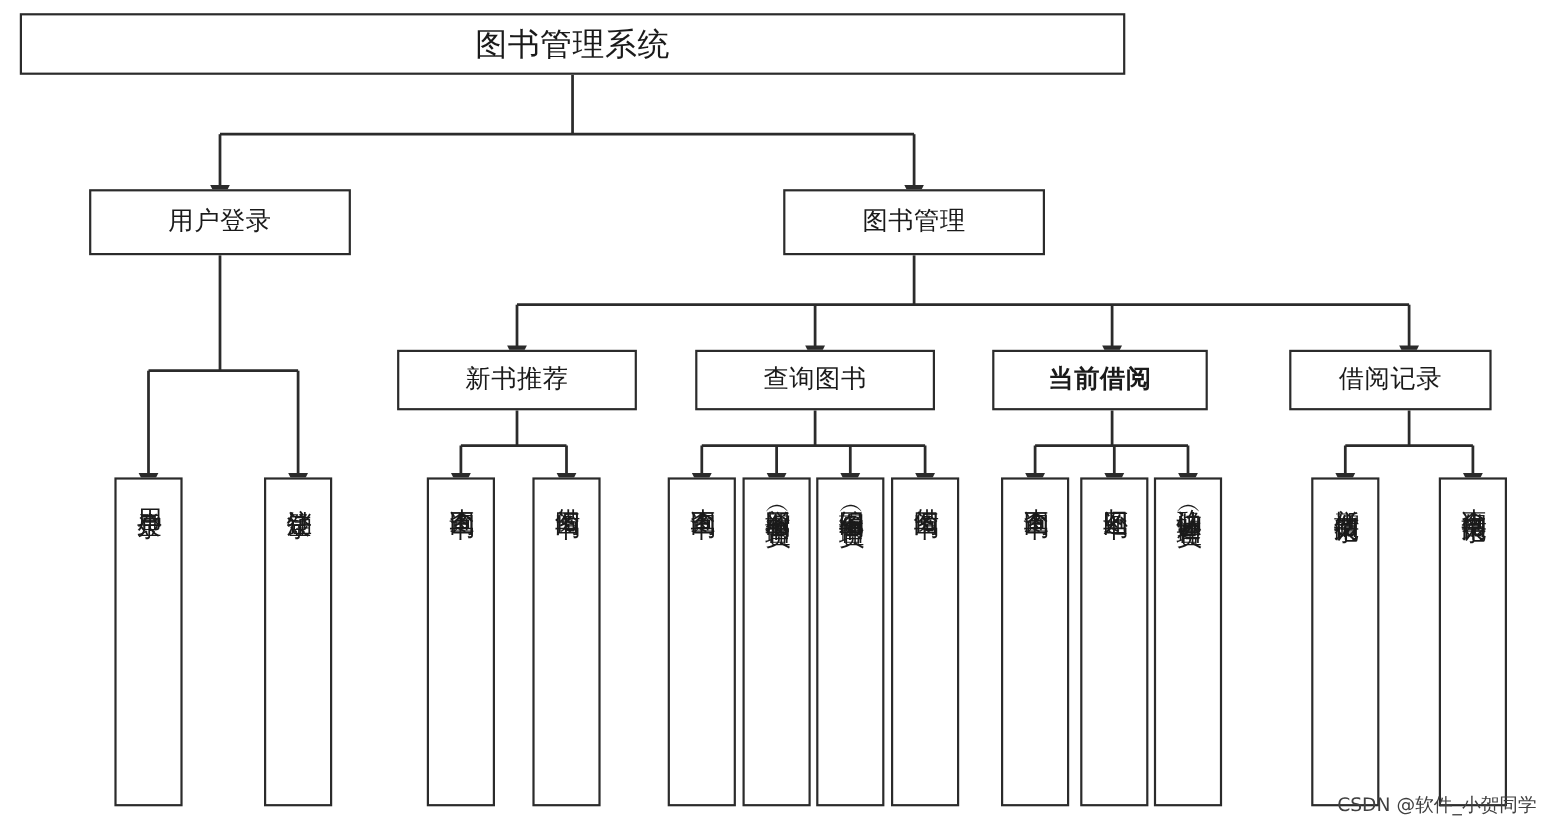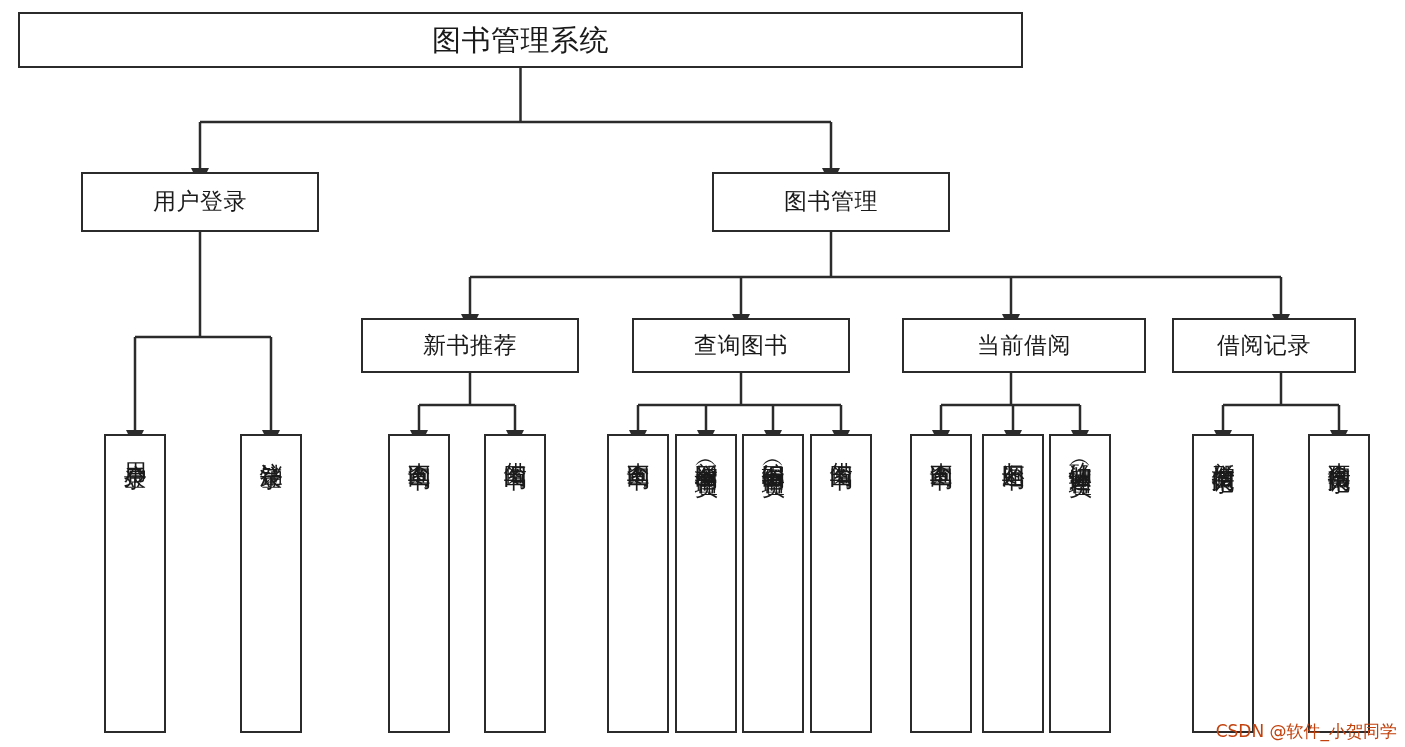--- a/index.html
+++ b/index.html
@@ -61,21 +61,21 @@
     font-size: 23px;
     line-height: 1.1;
     letter-spacing: 2px;
     white-space: nowrap;
   }
   #watermark {
     position: absolute;
     right: 8px;
     bottom: 4px;
     font-size: 17px;
-    color: #c2410c;
+    color: #404040;
     white-space: nowrap;
     z-index: 5;
     font-family: "DejaVu Sans", "Liberation Sans", sans-serif;
   }
 </style>
 </head>
 <body>
 
 <div id="diagram-root">
 
@@ -131,21 +131,21 @@
       </div>
       <div class="node horiz" id="node-bookmgmt" style="left: 712px; top: 172px; width: 238px; height: 60px;">
         <span class="node-label">图书管理</span>
       </div>
       <div class="node horiz" id="node-newbook" style="left: 361px; top: 318px; width: 218px; height: 55px; align-items: center;">
         <span class="node-label">新书推荐</span>
       </div>
       <div class="node horiz" id="node-borrow" style="left: 632px; top: 318px; width: 218px; height: 55px;">
         <span class="node-label">查询图书</span>
       </div>
-      <div class="node horiz" id="node-current" style="left: 902px; top: 318px; width: 244px; height: 55px;">
+      <div class="node horiz" id="node-current" style="left: 902px; top: 318px; width: 196px; height: 55px; font-weight: bold;">
         <span class="node-label">当前借阅</span>
       </div>
       <div class="node horiz" id="node-records" style="left: 1172px; top: 318px; width: 184px; height: 55px;">
         <span class="node-label">借阅记录</span>
       </div>
       <div class="node vert" id="node-leaf1" style="left: 104px; top: 434px; width: 62px; height: 299px;">
         <span class="node-label">用户登录</span>
       </div>
       <div class="node vert" id="node-leaf2" style="left: 240px; top: 434px; width: 62px; height: 299px;">
         <span class="node-label">注销登录</span>

